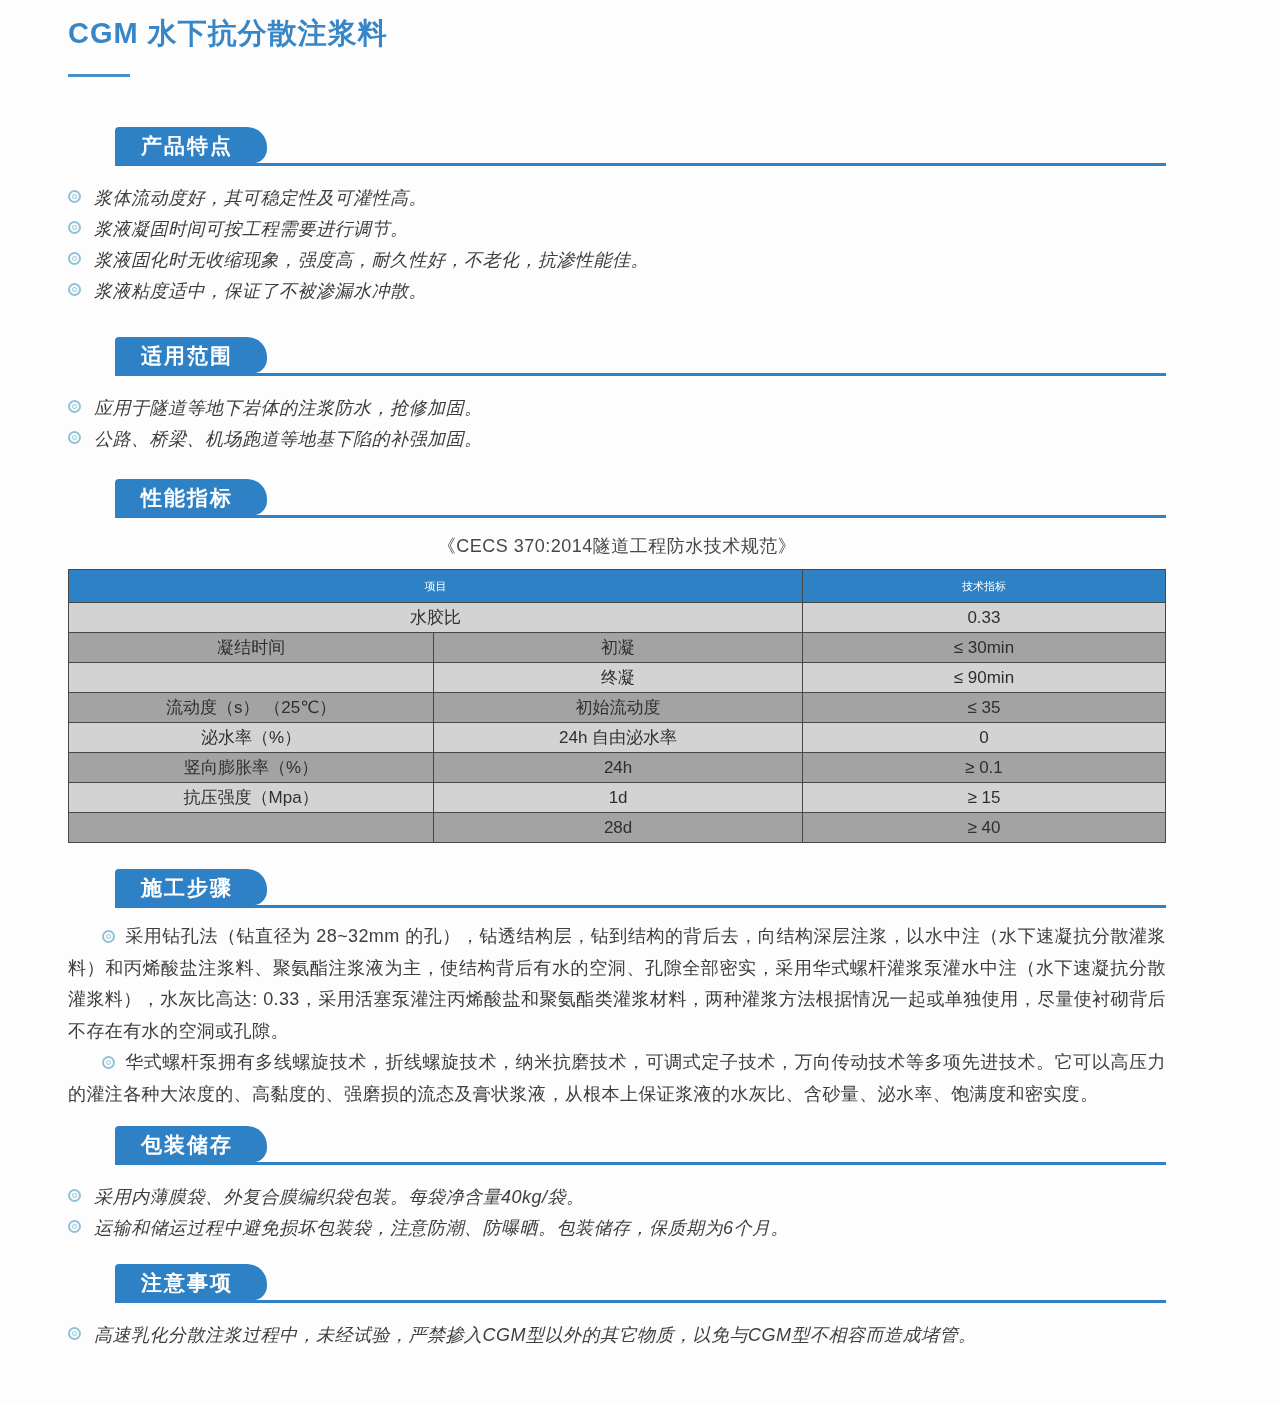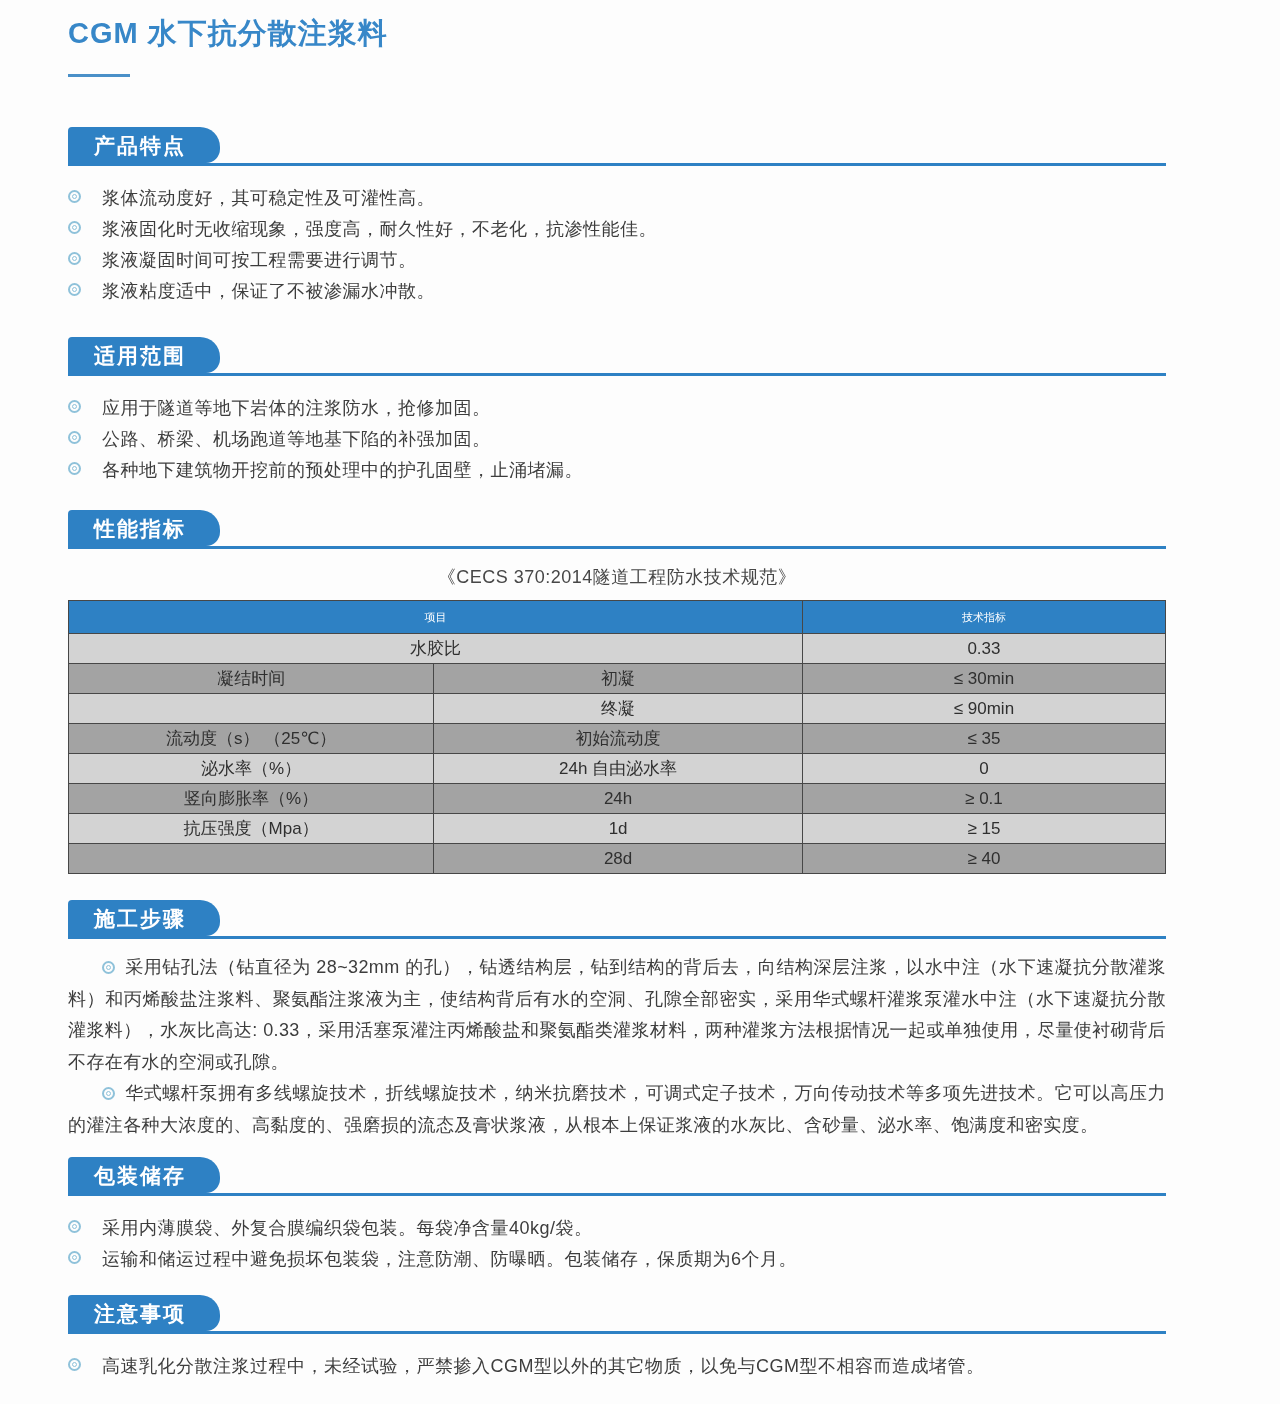--- a/index.html
+++ b/index.html
@@ -24,20 +24,21 @@
   .title-rule {
     width: 62px; height: 3px;
     background: #4a90c8;
     margin-top: 20px;
   }
 
   
   .section-header {
     border-bottom: 3px solid #2e81c4;
     line-height: 0;
+    margin-left: 47px;
   }
   .badge {
     display: inline-block;
     background: #2e81c4;
     color: #ffffff;
     font-size: 21px;
     font-weight: bold;
     line-height: 23px;
     letter-spacing: 2px;
     padding: 7px 34px 6px 26px;
@@ -48,24 +49,25 @@
   .mt-perf     { margin-top: 24px; }
   .mt-steps    { margin-top: 26px; }
   .mt-pack     { margin-top: 16px; }
   .mt-notes    { margin-top: 20px; }
 
   
   .bullets { list-style: none; margin-top: 17px; }
   .bullets li {
     display: flex;
     align-items: flex-start;
-    gap: 21px;
+    gap: 13px;
     font-size: 18px;
     line-height: 31px;
     letter-spacing: 0.5px;
+    font-style: italic;
   }
   .dot {
     flex: none;
     width: 13px; height: 13px;
     border: 2px solid #8fc2da;
     border-radius: 50%;
     margin-top: 7px;
     position: relative;
   }
   .dot::after {
@@ -134,47 +136,43 @@
     <div class="section-header mt-features">
       <span class="badge">产品特点</span>
     </div>
     <ul class="bullets">
       <li>
           <span class="dot"></span>
           <span>浆体流动度好，其可稳定性及可灌性高。</span>
         </li>
       <li>
           <span class="dot"></span>
+          <span>浆液凝固时间可按工程需要进行调节。</span>
+        </li>
+      <li>
+          <span class="dot"></span>
           <span>浆液固化时无收缩现象，强度高，耐久性好，不老化，抗渗性能佳。</span>
-        </li>
-      <li>
-          <span class="dot"></span>
-          <span>浆液凝固时间可按工程需要进行调节。</span>
         </li>
       <li>
           <span class="dot"></span>
           <span>浆液粘度适中，保证了不被渗漏水冲散。</span>
         </li>
     </ul>
 
     <div class="section-header mt-scope">
       <span class="badge">适用范围</span>
     </div>
     <ul class="bullets">
       <li>
           <span class="dot"></span>
           <span>应用于隧道等地下岩体的注浆防水，抢修加固。</span>
         </li>
       <li>
           <span class="dot"></span>
           <span>公路、桥梁、机场跑道等地基下陷的补强加固。</span>
-        </li>
-      <li>
-          <span class="dot"></span>
-          <span>各种地下建筑物开挖前的预处理中的护孔固壁，止涌堵漏。</span>
         </li>
     </ul>
 
     <div class="section-header mt-perf">
       <span class="badge">性能指标</span>
     </div>
     <div class="standards">
       <div>《CECS 370:2014隧道工程防水技术规范》</div>
     </div>
 

